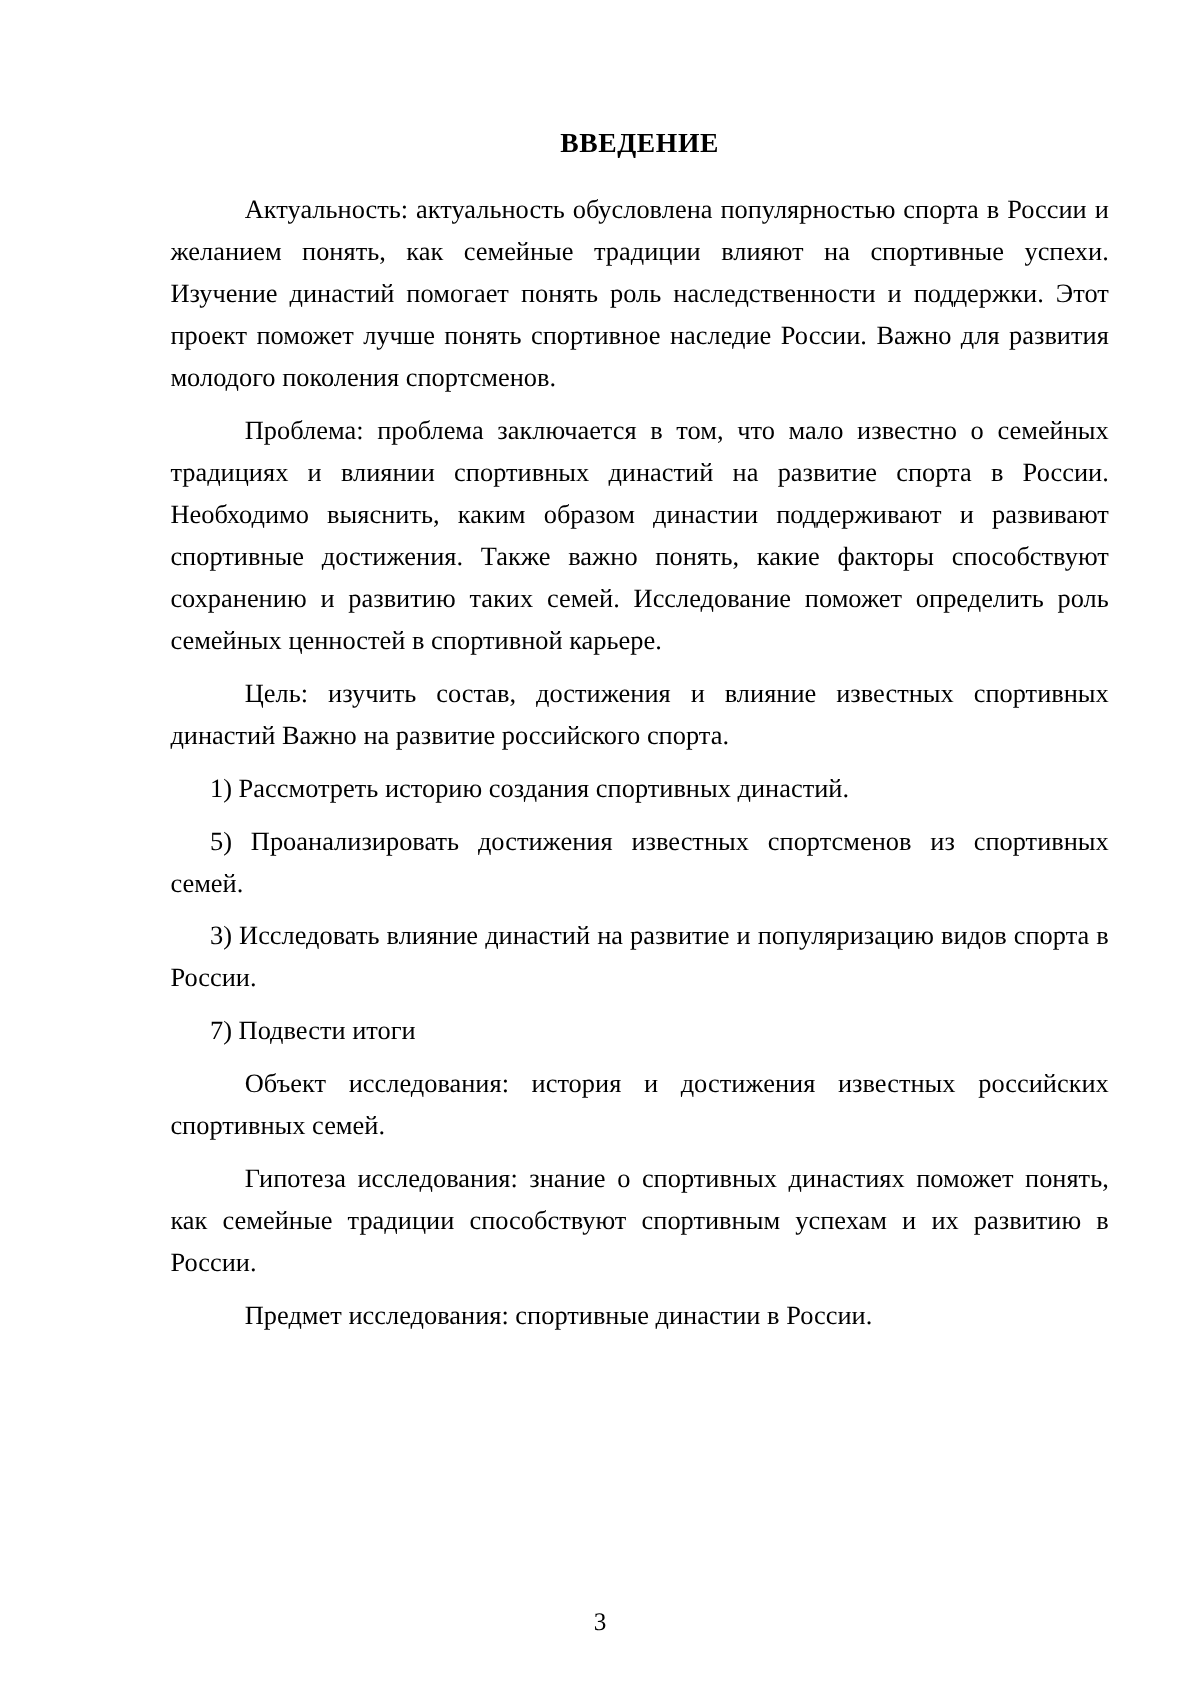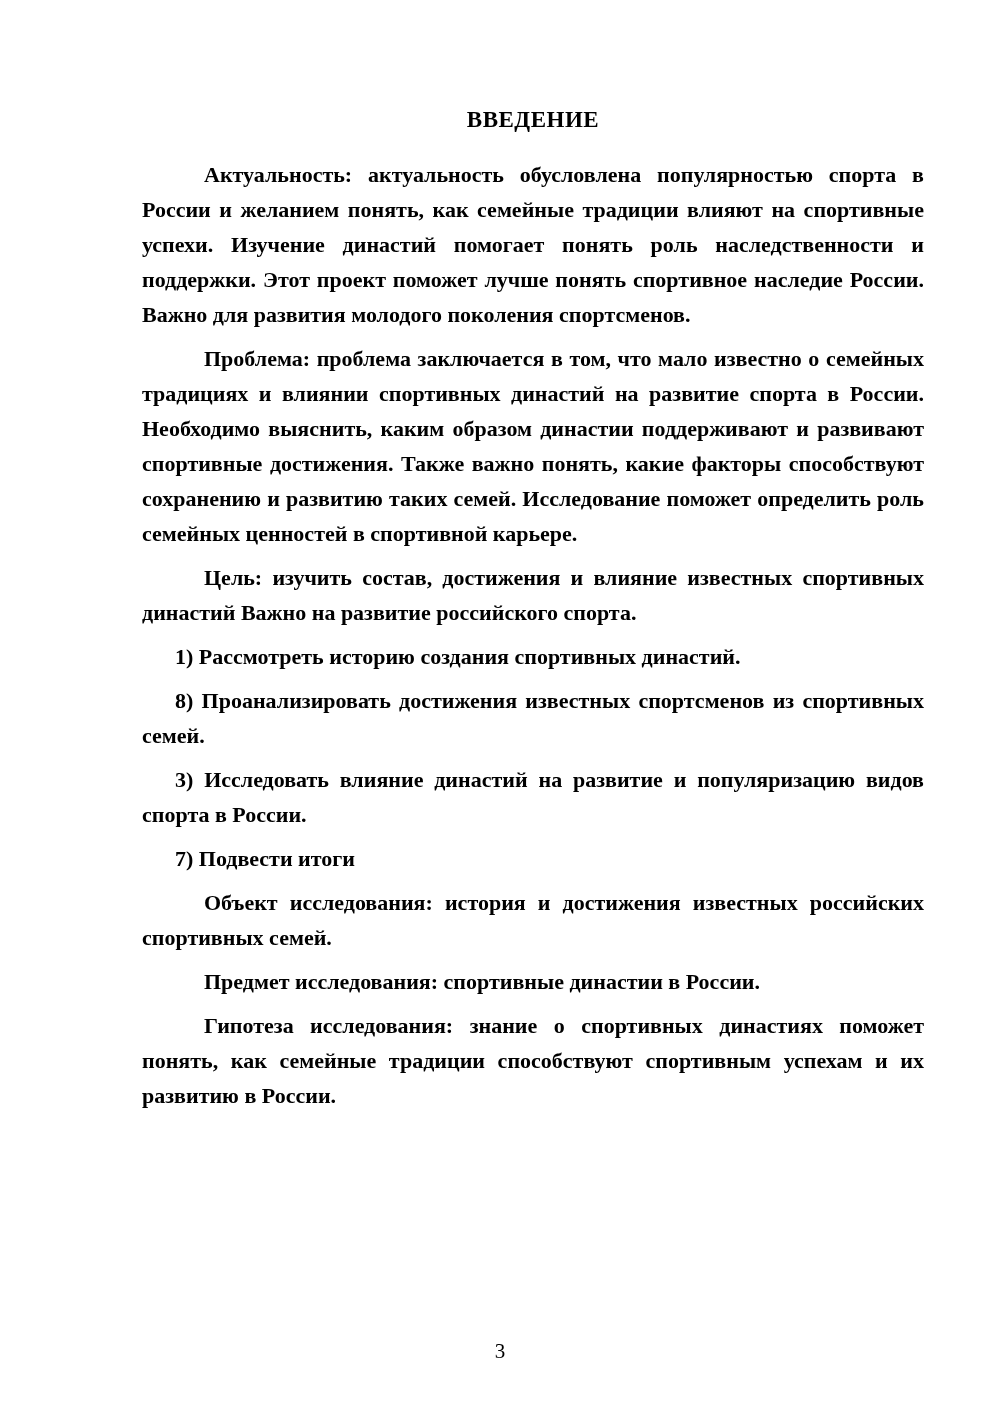--- a/index.html
+++ b/index.html
@@ -28,25 +28,23 @@
     line-height: 30px;
   }
   .doc-body p {
     margin: 0 0 9px 0;
     font-size: 22px;
     line-height: 35px;
     text-align: justify;
   }
   .doc-body p.paragraph {
     text-indent: 62px;
-    font-weight: bold;
   }
   .doc-body p.list-item {
     text-indent: 33px;
-    font-weight: bold;
   }
   .page-number {
     position: absolute;
     left: 0;
     right: 0;
     bottom: 58px;
     text-align: center;
     font-size: 21px;
     color: #000000;
   }
@@ -55,22 +53,22 @@
 <body>
 
 <div class="page">
   <h1 class="doc-title">ВВЕДЕНИЕ</h1>
 
   <div class="doc-body">
       <p class="paragraph">Актуальность: актуальность обусловлена популярностью спорта в России и желанием понять, как семейные традиции влияют на спортивные успехи. Изучение династий помогает понять роль наследственности и поддержки. Этот проект поможет лучше понять спортивное наследие России. Важно для развития молодого поколения спортсменов.</p>
       <p class="paragraph">Проблема: проблема заключается в том, что мало известно о семейных традициях и влиянии спортивных династий на развитие спорта в России. Необходимо выяснить, каким образом династии поддерживают и развивают спортивные достижения. Также важно понять, какие факторы способствуют сохранению и развитию таких семей. Исследование поможет определить роль семейных ценностей в спортивной карьере.</p>
       <p class="paragraph">Цель: изучить состав, достижения и влияние известных спортивных династий Важно на развитие российского спорта.</p>
       <p class="list-item">1) Рассмотреть историю создания спортивных династий.</p>
-      <p class="list-item">8) Проанализировать достижения известных спортсменов из спортивных семей.</p>
+      <p class="list-item">5) Проанализировать достижения известных спортсменов из спортивных семей.</p>
       <p class="list-item">3) Исследовать влияние династий на развитие и популяризацию видов спорта в России.</p>
       <p class="list-item">7) Подвести итоги</p>
       <p class="paragraph">Объект исследования: история и достижения известных российских спортивных семей.</p>
+      <p class="paragraph">Гипотеза исследования: знание о спортивных династиях поможет понять, как семейные традиции способствуют спортивным успехам и их развитию в России.</p>
       <p class="paragraph">Предмет исследования: спортивные династии в России.</p>
-      <p class="paragraph">Гипотеза исследования: знание о спортивных династиях поможет понять, как семейные традиции способствуют спортивным успехам и их развитию в России.</p>
     </div>
 
   <div class="page-number">3</div>
 </div>
 
 </body></html>

